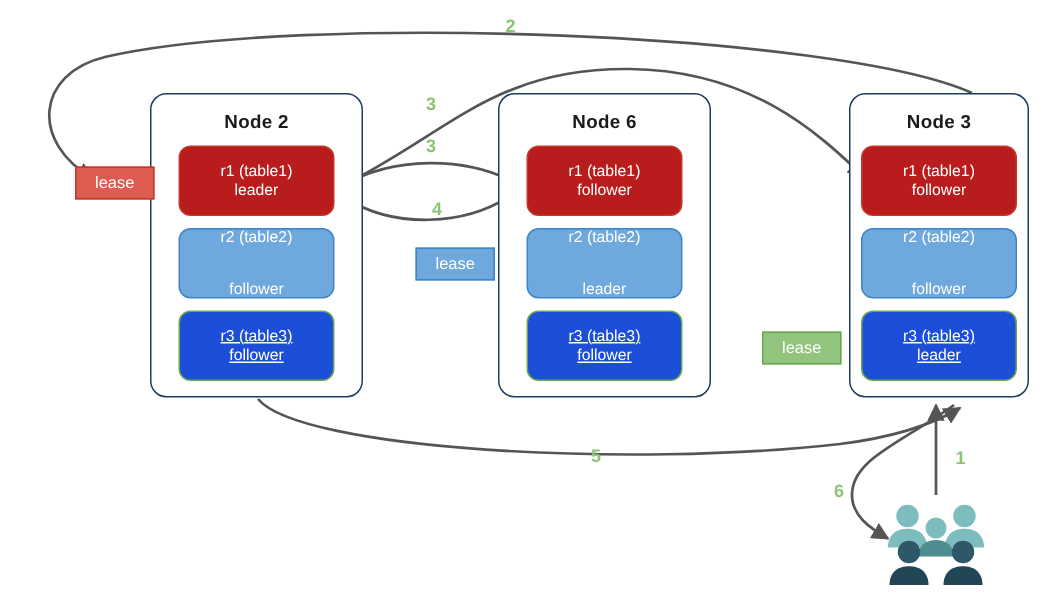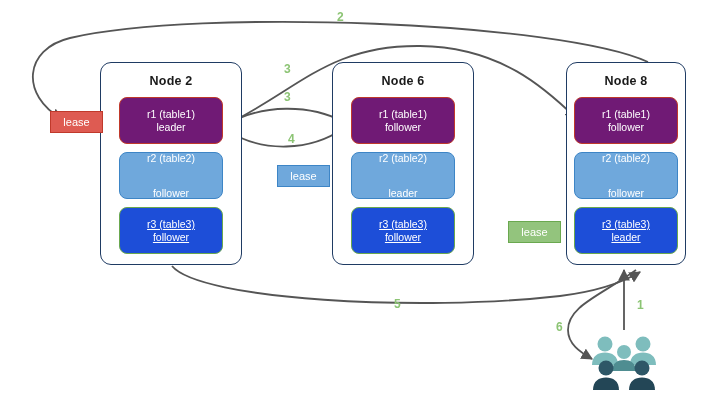--- a/index.html
+++ b/index.html
@@ -57,21 +57,21 @@
     flex-direction: column;
     align-items: center;
     justify-content: center;
     color: #ffffff;
     font-size: 10.5px;
     line-height: 13px;
     text-align: center;
   }
   .replica .l1 { display:block; }
   .replica .l2 { display:block; }
-  .rep-red   { background: #701a75; border: 1.4px solid #c0392b; }
+  .rep-red   { background: #b91c1c; border: 1.4px solid #c0392b; }
   .rep-blue  { background: #6fa8dc; border: 1.4px solid #3d85c6; gap: 22px; }
   .rep-green { background: #1d4ed8; border: 1.4px solid #6aa84f; text-decoration: underline; }
 
   
   .lease {
     position: absolute;
     box-sizing: border-box;
     height: 22px;
     border-radius: 0;
     display: flex;
@@ -163,21 +163,21 @@
       <span class="l1">r2 (table2)</span>
       <span class="l2">leader</span>
     </div>
     <div class="replica rep-green">
       <span class="l1">r3 (table3)</span>
       <span class="l2">follower</span>
     </div>
   </div>
 
   <div class="node" style="left:566px; top:62px; width:120px; height:203px;">
-    <div class="node-title">Node 8</div>
+    <div class="node-title">Node 3</div>
     <div class="replica rep-red">
       <span class="l1">r1 (table1)</span>
       <span class="l2">follower</span>
     </div>
     <div class="replica rep-blue">
       <span class="l1">r2 (table2)</span>
       <span class="l2">follower</span>
     </div>
     <div class="replica rep-green">
       <span class="l1">r3 (table3)</span>

